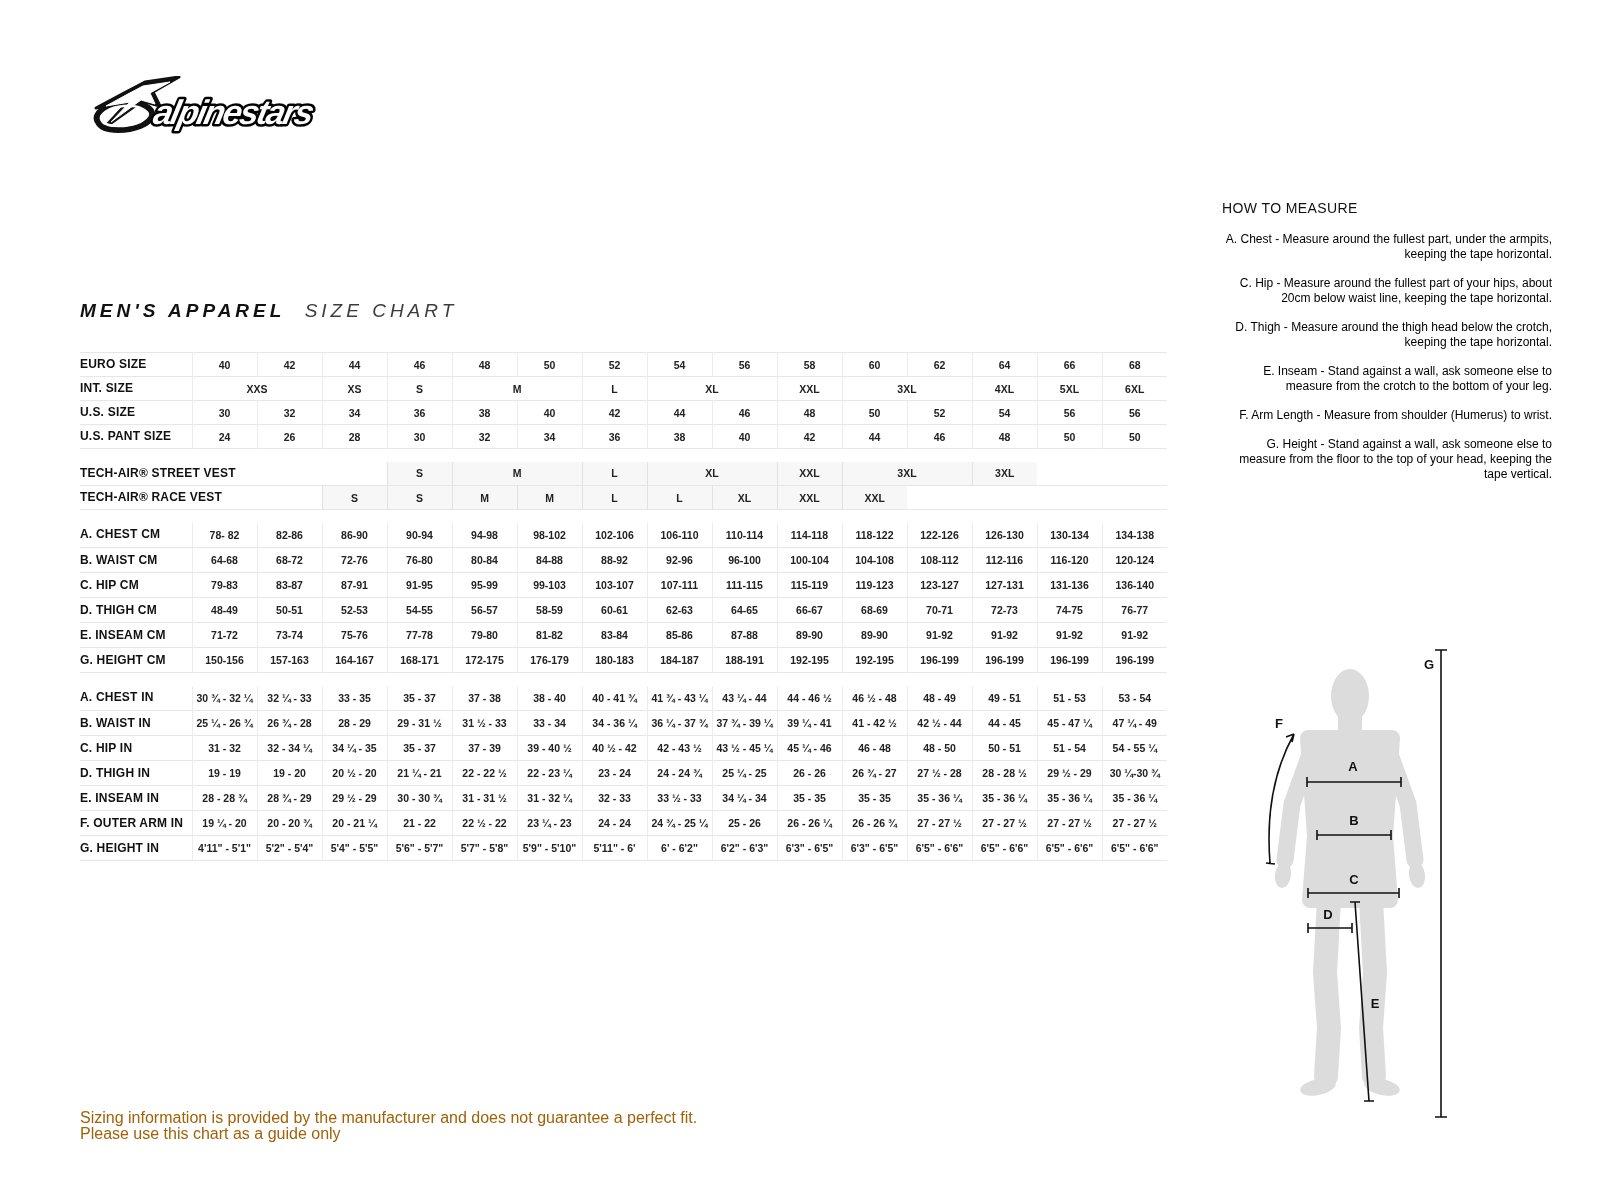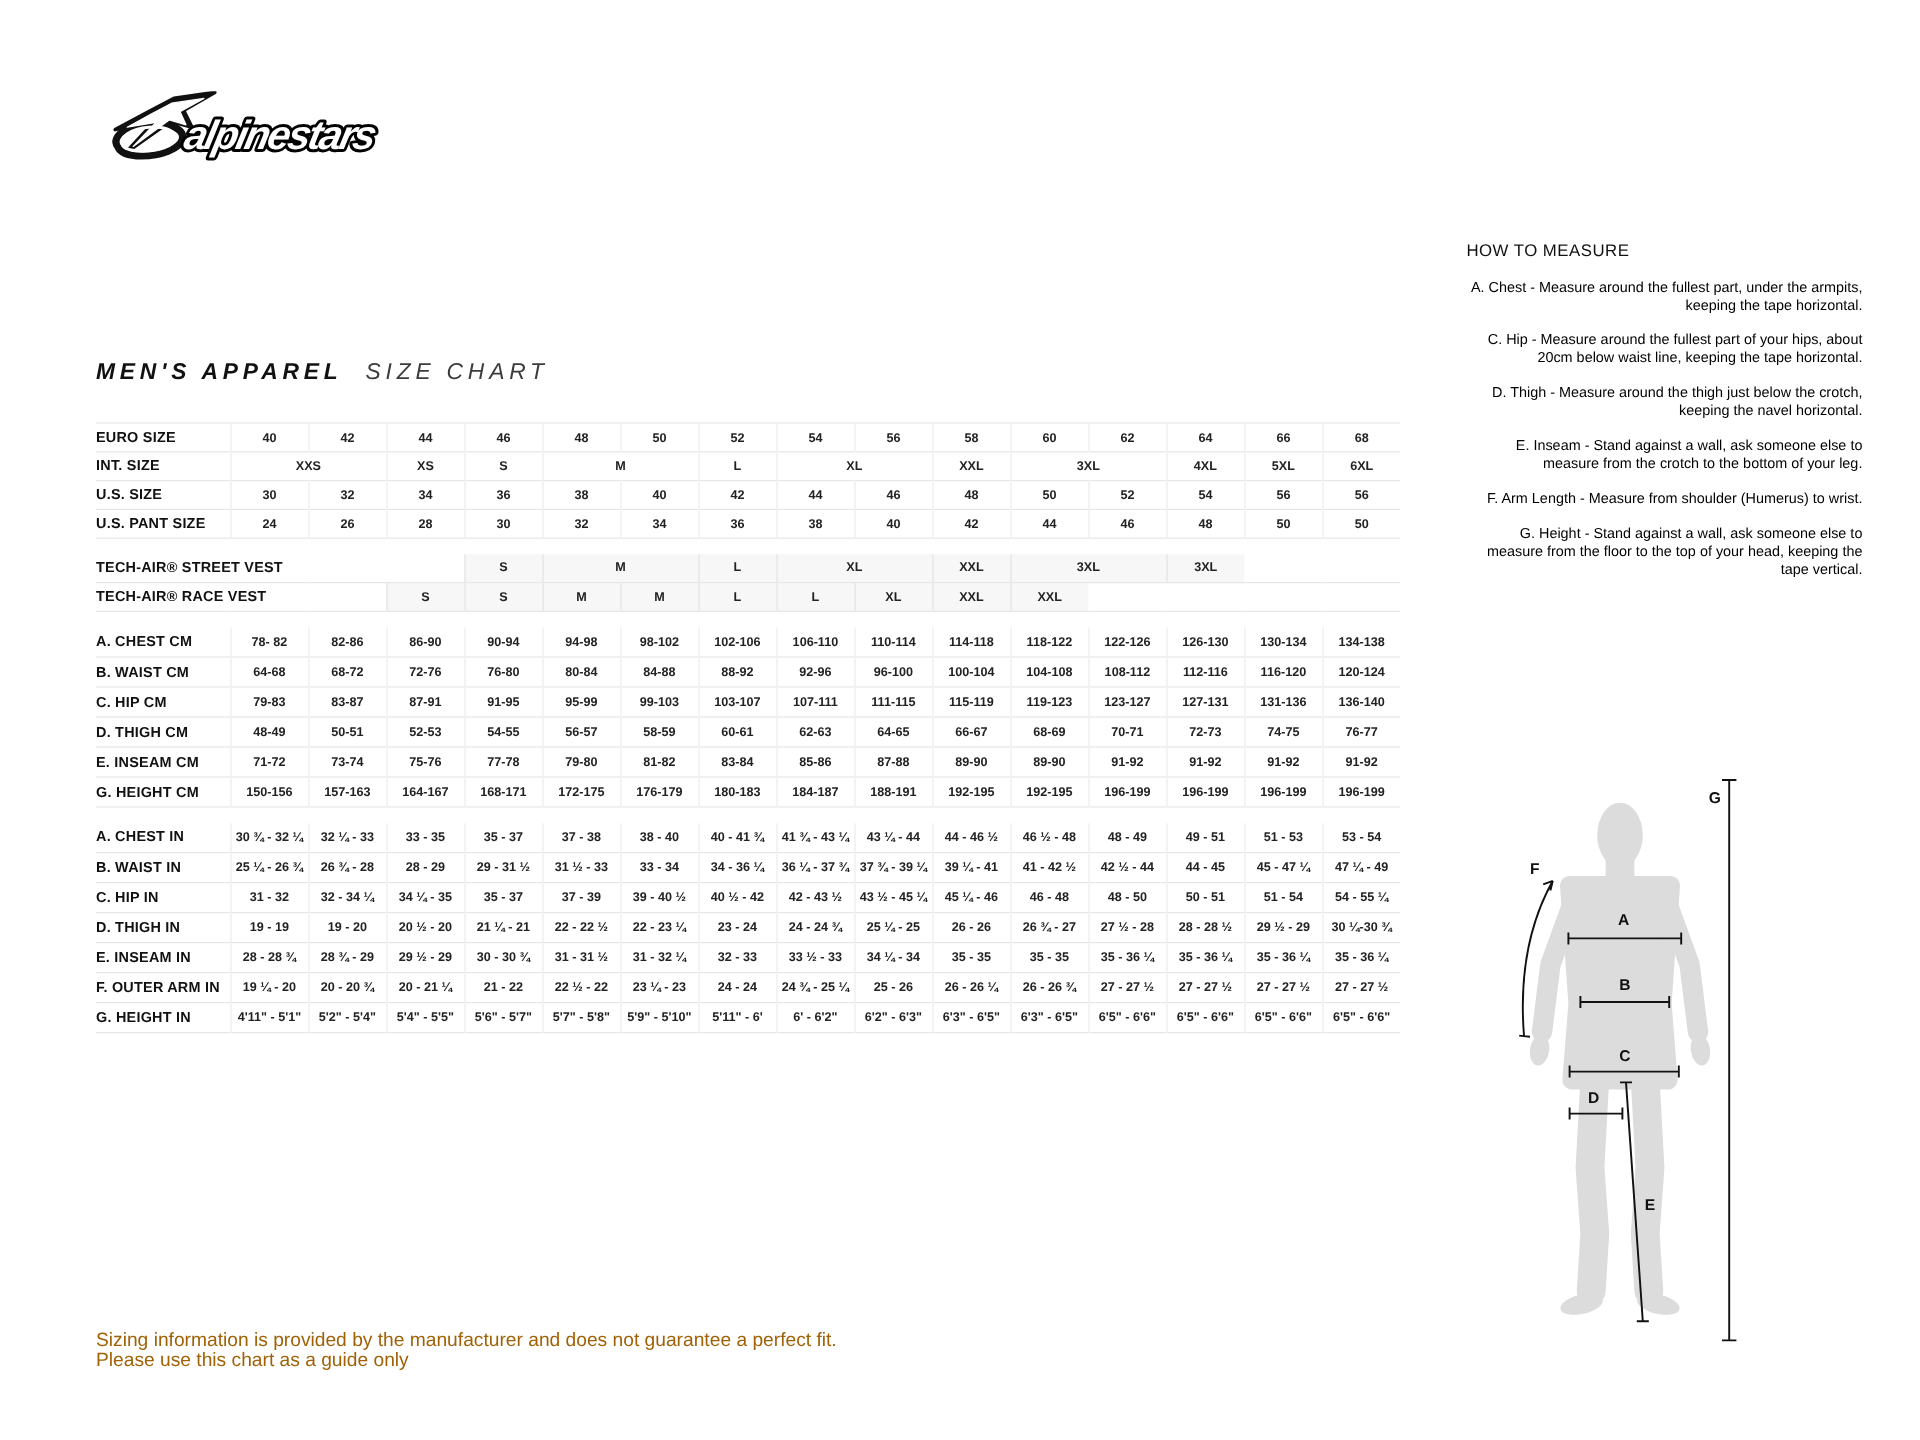--- a/index.html
+++ b/index.html
@@ -409,21 +409,21 @@
           <td colspan="1">6'5" - 6'6"</td>
         </tr>
       </tbody>
   </table>
 </div>
 
 <div class="howto">
   <h3>HOW TO MEASURE</h3>
   <div class="item">A. Chest - Measure around the fullest part, under the armpits, keeping the tape horizontal.</div>
   <div class="item">C. Hip - Measure around the fullest part of your hips, about 20cm below waist line, keeping the tape horizontal.</div>
-  <div class="item">D. Thigh - Measure around the thigh just below the crotch, keeping the navel horizontal.</div>
+  <div class="item">D. Thigh - Measure around the thigh head below the crotch, keeping the tape horizontal.</div>
   <div class="item">E. Inseam - Stand against a wall, ask someone else to measure from the crotch to the bottom of your leg.</div>
   <div class="item">F. Arm Length - Measure from shoulder (Humerus) to wrist.</div>
   <div class="item">G. Height - Stand against a wall, ask someone else to measure from the floor to the top of your head, keeping the tape vertical.</div>
 </div>
 
 <div class="figure">
   <svg width="334" height="516" viewBox="0 0 334 516">
 
     <g fill="#dcdcdc" stroke="#dcdcdc">
       <ellipse cx="122" cy="68" rx="19" ry="27" stroke="none"></ellipse>

